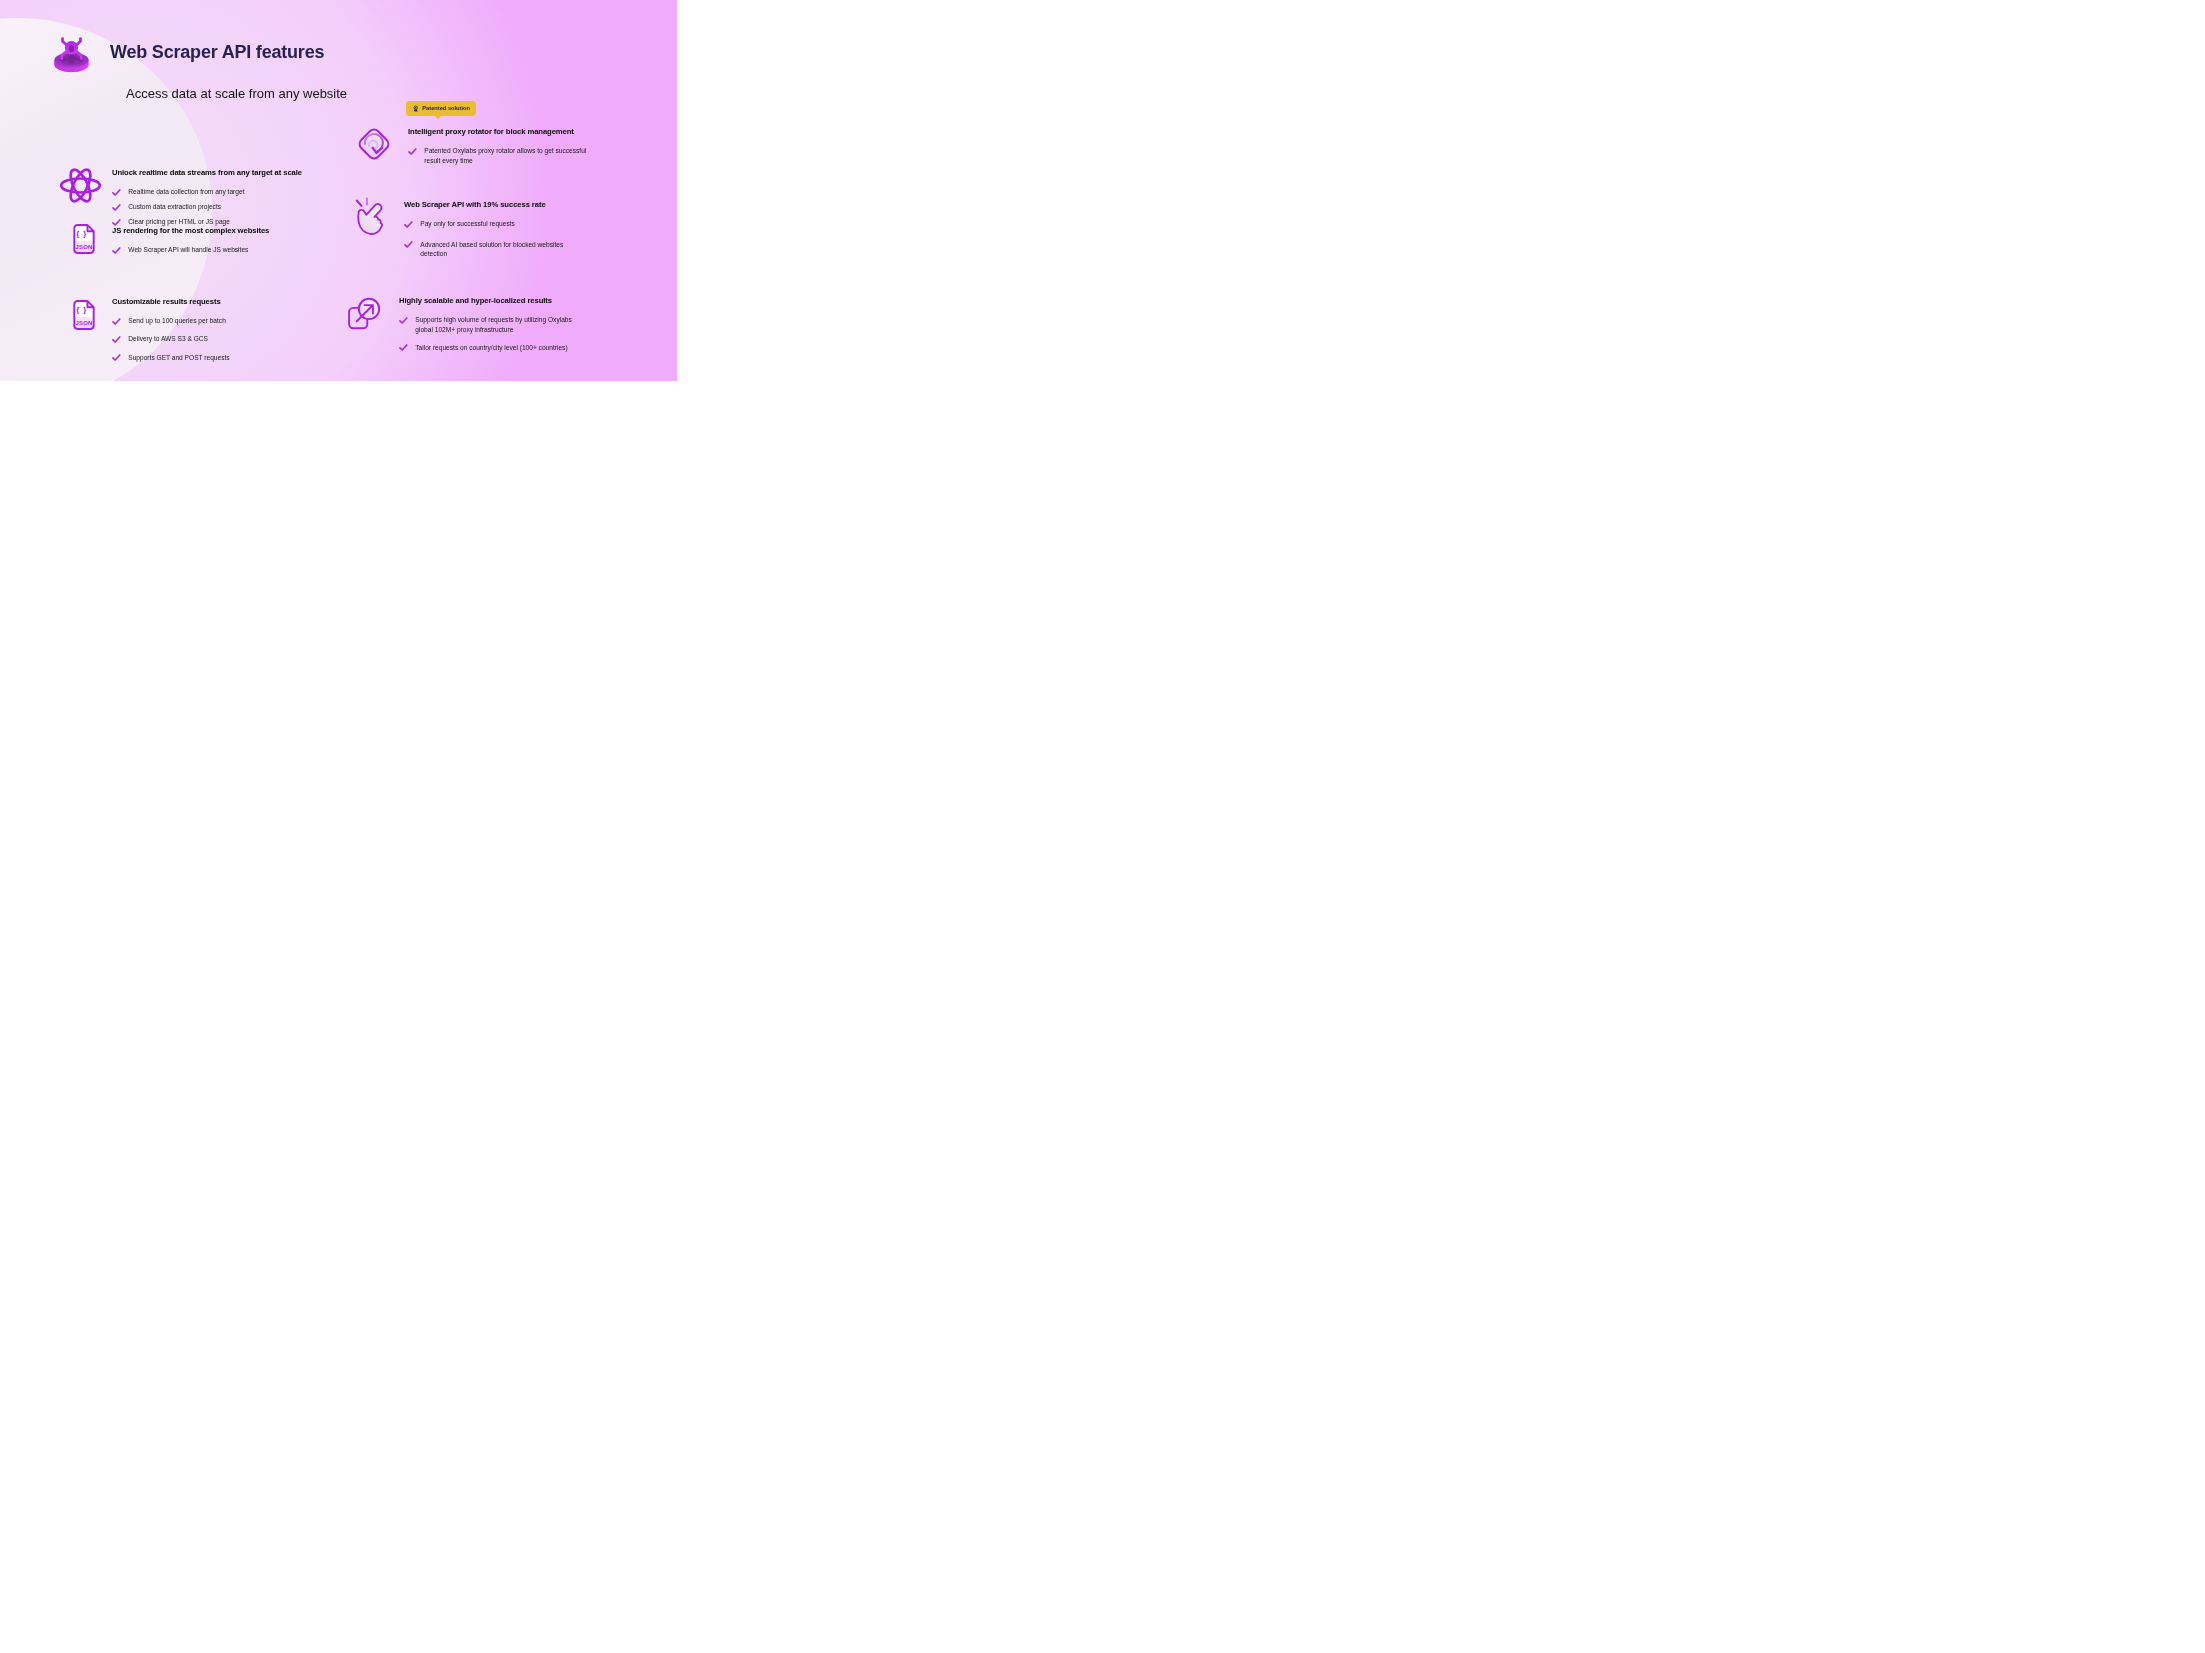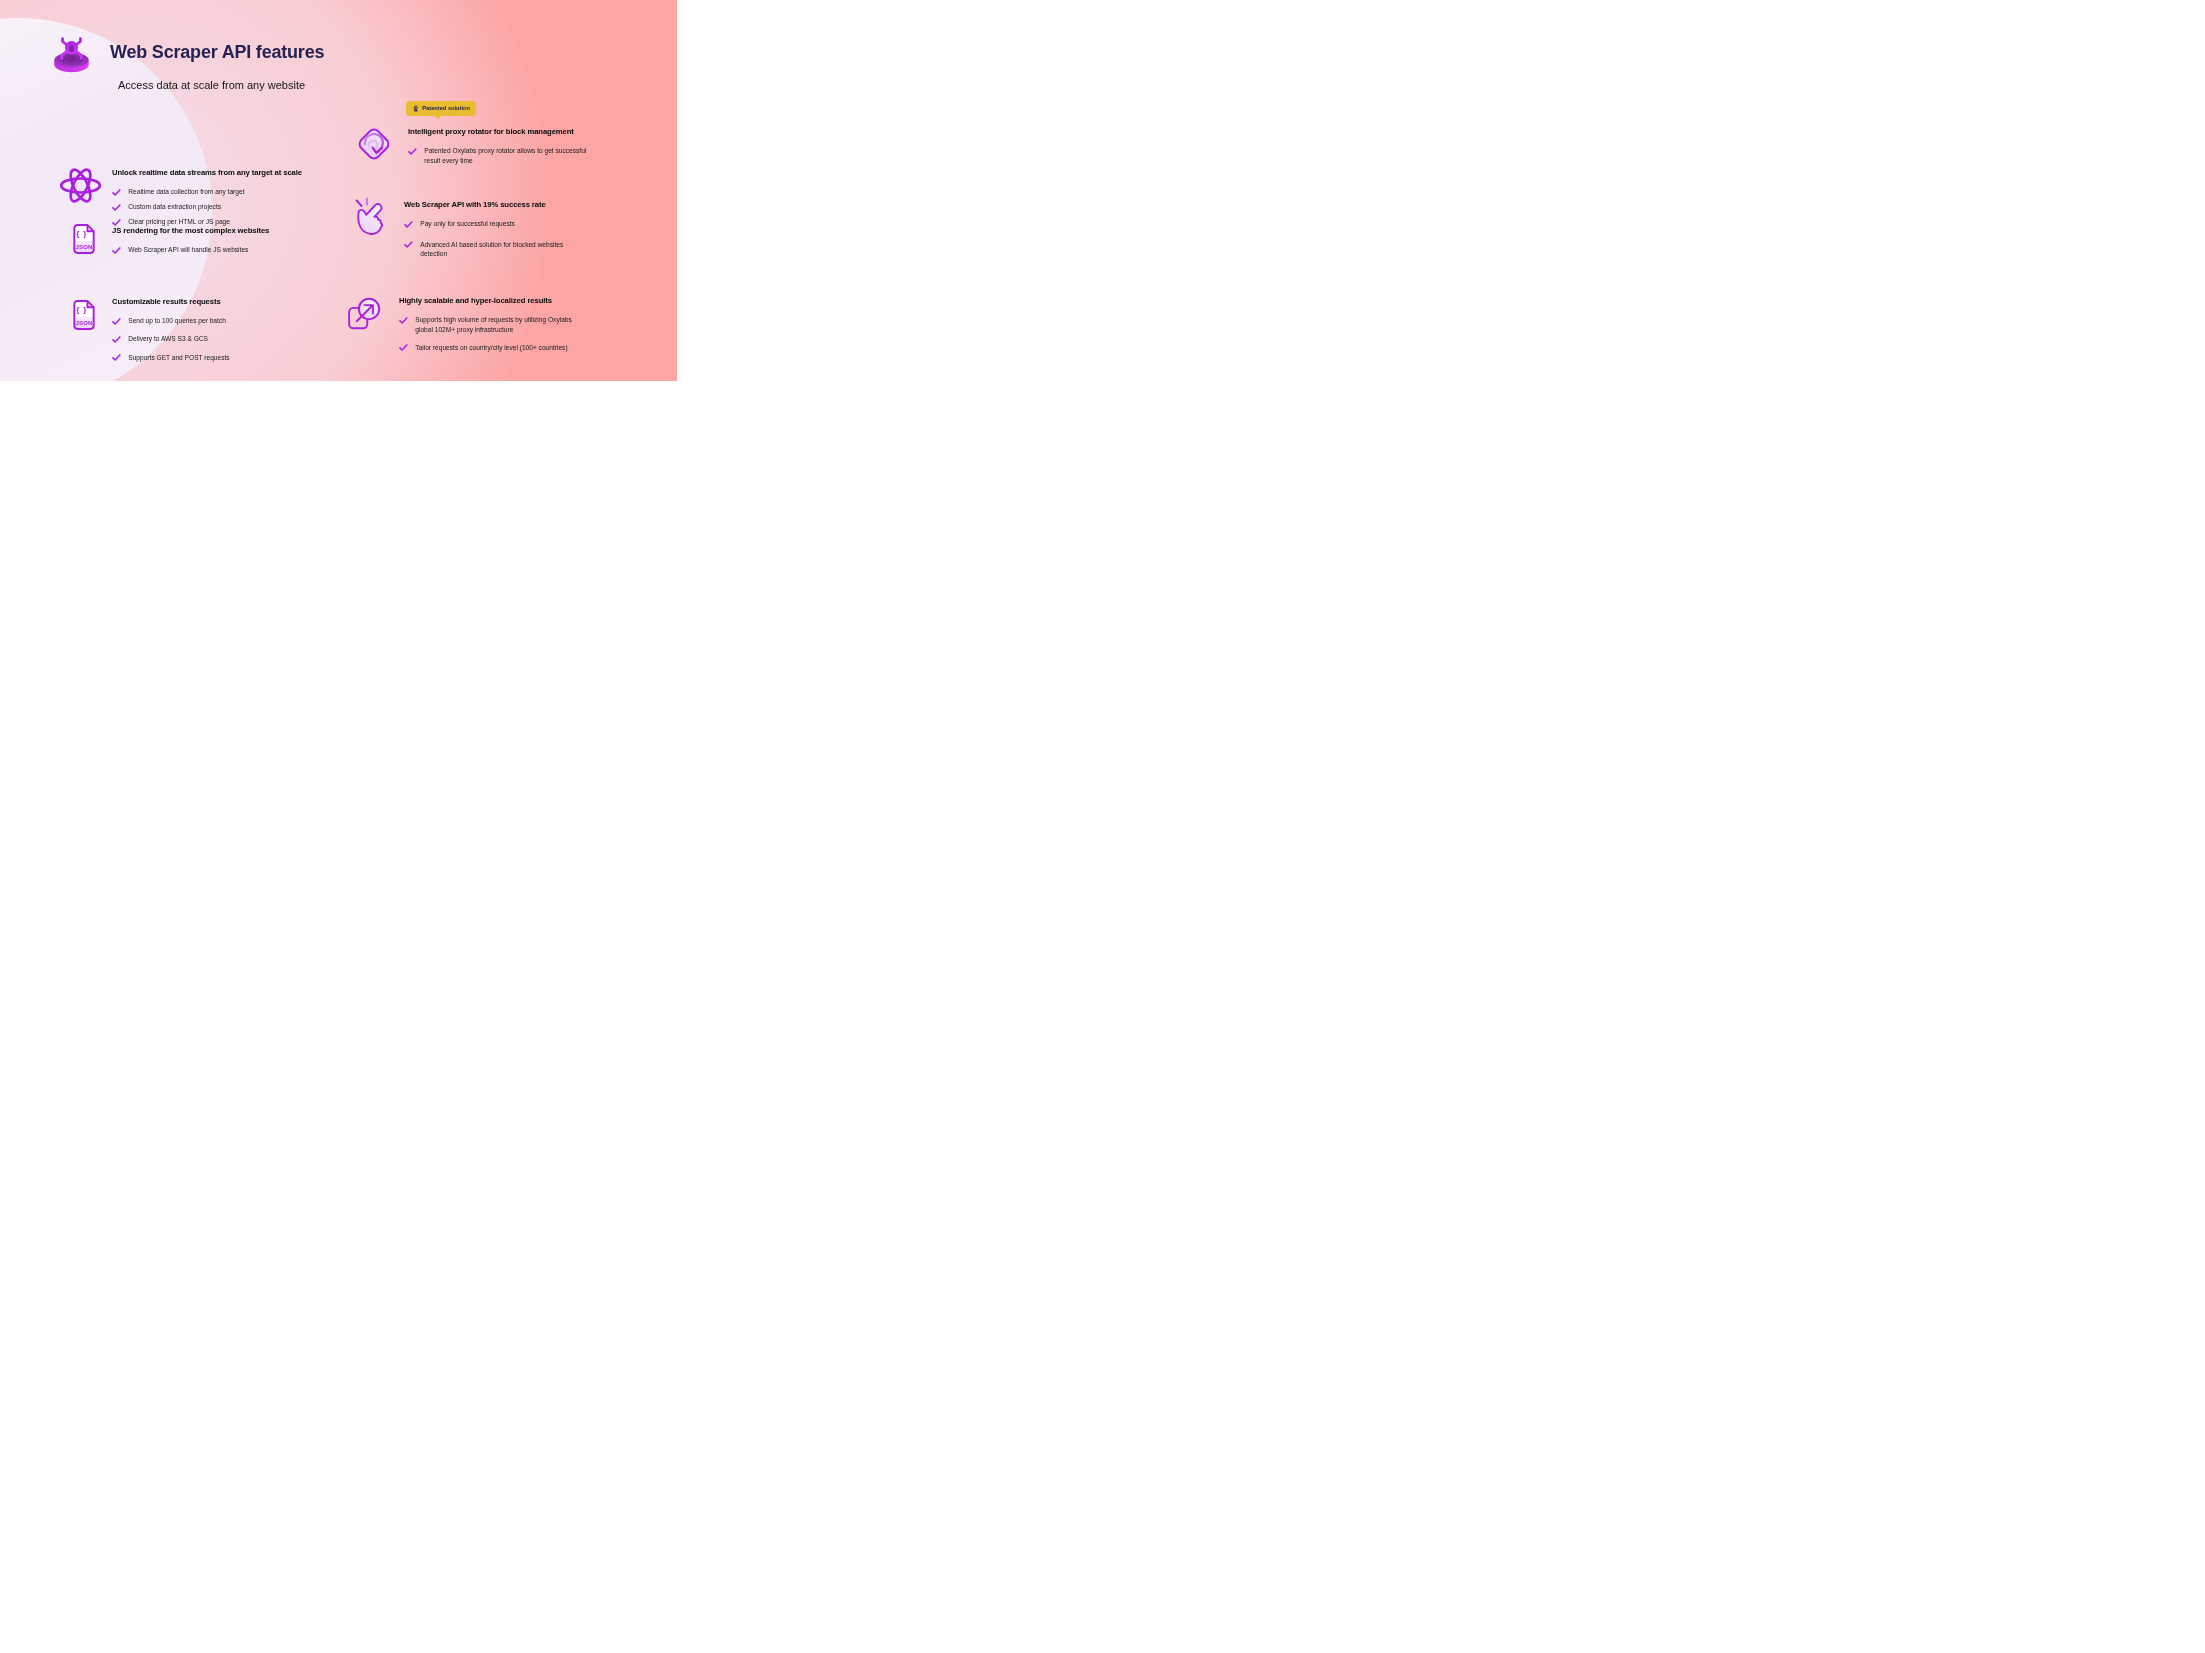--- a/index.html
+++ b/index.html
@@ -1,21 +1,21 @@
 <!DOCTYPE html>
 <html style="font-size:7px"><head>
 <meta charset="utf-8">
 <style>
   html,body{margin:0;padding:0;background:#ffffff;}
   .canvas{
     position:relative;
     width:677px;
     height:381px;
     overflow:hidden;
-    background:#fca5a5;
+    background:#f0abfc;
     font-family:"Liberation Sans", sans-serif;
     -webkit-font-smoothing:antialiased;
   }
   
   .bg-wash{
     position:absolute; left:-273px; top:-212px; width:820px; height:820px;
     border-radius:50%;
     background:radial-gradient(circle, rgba(244,234,248,0.8) 0%, rgba(246,238,249,0.55) 45%, rgba(255,255,255,0) 72%);
   }
   .bg-blob{
@@ -25,22 +25,22 @@
   }
   
   .logo{position:absolute; left:52px; top:37px; width:39px; height:36px;}
   .logo svg{width:100%; height:100%; display:block;}
   h1.page-title{
     position:absolute; left:110px; top:43px; margin:0;
     font-size:18px; line-height:19.4px; font-weight:700;
     letter-spacing:-0.2px; color:#262254;
   }
   .subtitle{
-    position:absolute; left:110px; top:72px; margin:8px;
-    font-size:11px; line-height:11.5px; color:#141414; font-weight:400;
+    position:absolute; left:110px; top:72px; margin:16px;
+    font-size:13px; line-height:11.5px; color:#141414; font-weight:400;
   }
   
   .badge{
     position:absolute; left:406px; top:101px; height:14.6px;
     display:flex; align-items:center; gap:3.1px; padding:0 5.7px;
     background:#E9BD31; border-radius:3.5px; box-sizing:border-box;
   }
   .badge-icon{display:flex; width:7.5px; height:7.5px;}
   .badge-icon svg{width:100%; height:100%;}
   .badge-label{font-size:5.7px; font-weight:700; color:#221C45; white-space:nowrap;}

